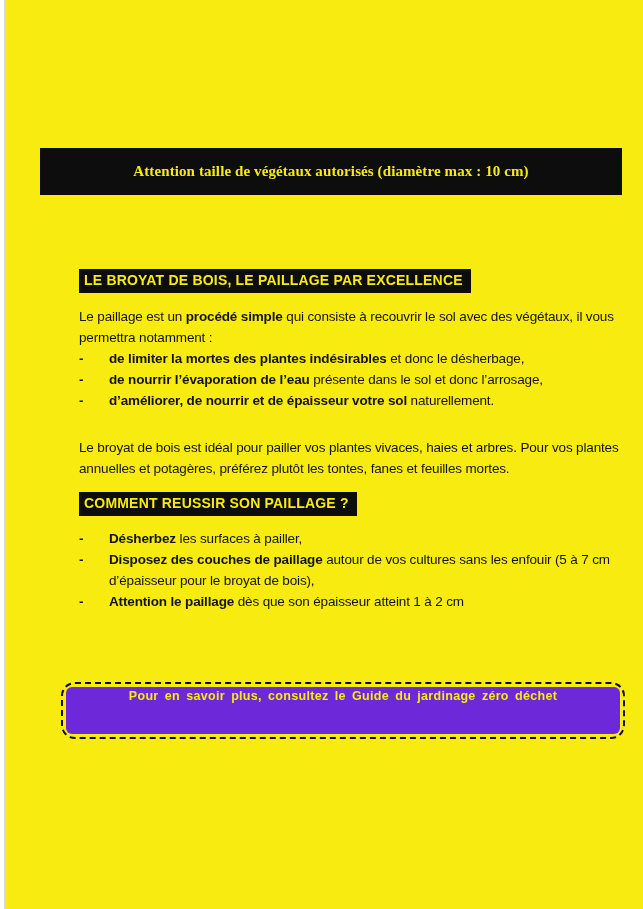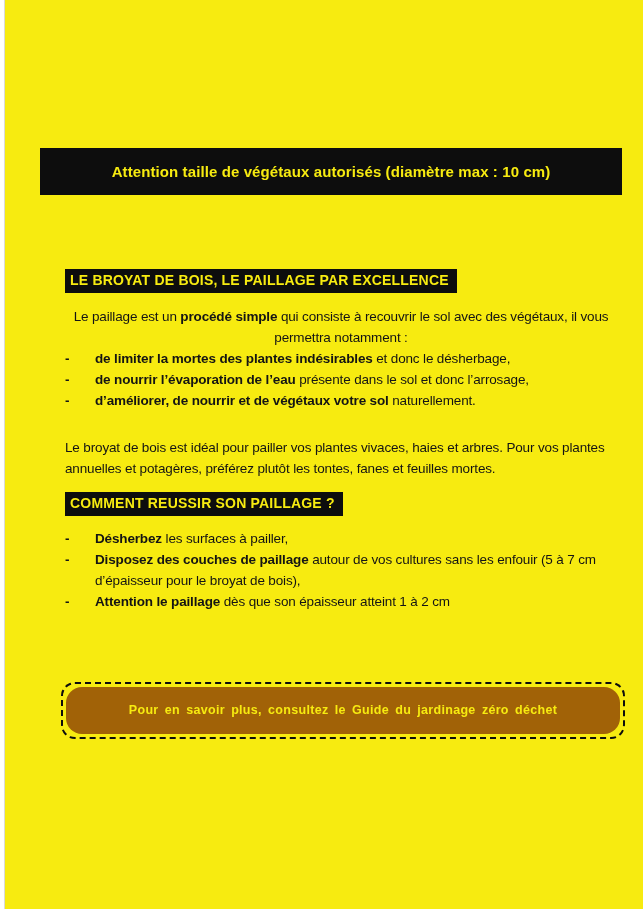--- a/index.html
+++ b/index.html
@@ -19,69 +19,69 @@
     border-right: 1px solid #d9d9d9;
   }
   .banner {
     position: absolute;
     left: 40px; top: 148px;
     width: 582px; height: 47px;
     background: #0D0D0D;
     display: flex;
     align-items: center;
     justify-content: center;
+    font-family: Liberation Serif, serif;
   }
   .banner-text {
     color: #F7EB10;
     font-weight: bold;
     font-size: 15px;
     letter-spacing: 0.1px;
   }
   .content {
     position: absolute;
-    left: 65px; top: 269px;
+    left: 79px; top: 269px;
     width: 552px;
     color: #141414;
     font-size: 13.5px;
     line-height: 21px;
     letter-spacing: -0.15px;
   }
   .chip {
     display: inline-block;
     background: #0D0D0D;
     color: #F7EB10;
     font-weight: bold;
     font-size: 14px;
     line-height: 17px;
     padding: 3px 8px 4px 5px;
     letter-spacing: 0.2px;
   }
   .chip-row2 { margin-top: 13px; }
-  p.intro { margin: 13px 0 0 0; text-align: center; }
+  p.intro { margin: 13px 0 0 0; }
   p.outro { margin: 26px 0 0 0; }
   .list { margin-top: 0; }
   .list2 { margin-top: 12px; }
   .bullet { display: flex; }
   .bullet .marker {
     width: 30px;
     flex: none;
     font-weight: bold;
   }
   .bullet .btxt { flex: 1; }
   b { font-weight: bold; }
   .footer-box {
     position: absolute;
     left: 66px; top: 687px;
     width: 554px; height: 47px;
-    background: #a16207;
-    border-radius: 16px;
+    background: #6d28d9;
+    border-radius: 6px;
     display: flex;
     flex-direction: column;
     align-items: center;
-    justify-content: center;
   }
   .footer-box::after {
     content: "";
     position: absolute;
     inset: -5px;
     border: 2px dashed #0D0D0D;
     border-radius: 14px;
     pointer-events: none;
   }
   .footer-line {
@@ -115,21 +115,21 @@
       <div class="bullet">
         <span class="marker">-</span>
         <span class="btxt"><b>de limiter la mortes des plantes indésirables</b><span> et donc le désherbage,</span></span>
       </div>
       <div class="bullet">
         <span class="marker">-</span>
         <span class="btxt"><b>de nourrir l’évaporation de l’eau</b><span> présente dans le sol et donc l’arrosage,</span></span>
       </div>
       <div class="bullet">
         <span class="marker">-</span>
-        <span class="btxt"><b>d’améliorer, de nourrir et de végétaux votre sol</b><span> naturellement.</span></span>
+        <span class="btxt"><b>d’améliorer, de nourrir et de épaisseur votre sol</b><span> naturellement.</span></span>
       </div>
     </div>
 
     <p class="outro">Le broyat de bois est idéal pour pailler vos plantes vivaces, haies et arbres. Pour vos plantes annuelles et potagères, préférez plutôt les tontes, fanes et feuilles mortes.</p>
 
     <div class="chip-row2">
       <span class="chip">COMMENT REUSSIR SON PAILLAGE ?</span>
     </div>
 
     <div class="list list2">

